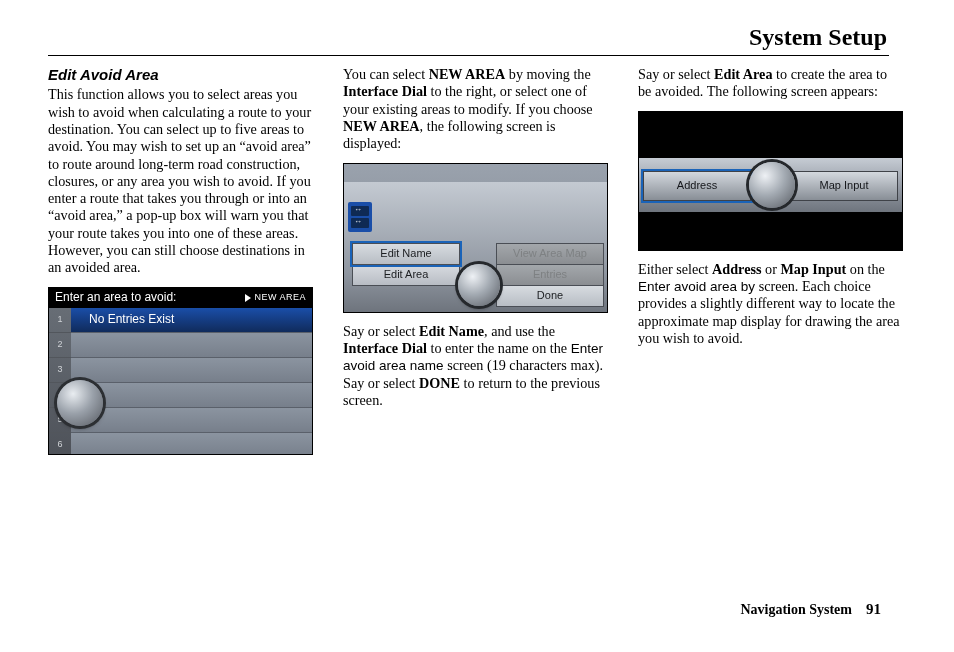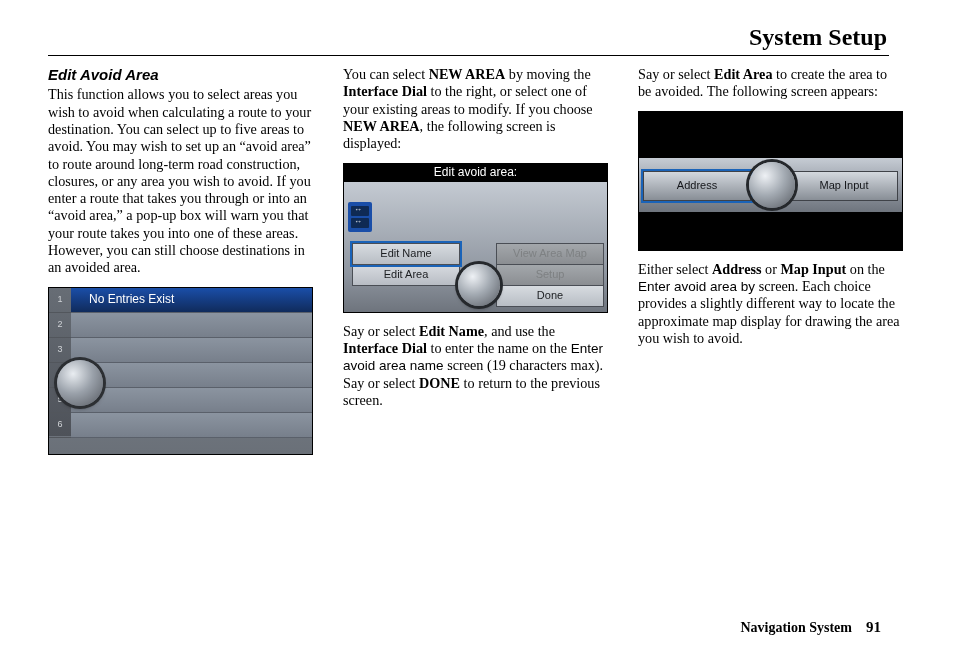--- a/index.html
+++ b/index.html
@@ -168,21 +168,21 @@
   .big-btn.right { right:4px; }
   .dial3 {
     position:absolute; top:4px; left:110px;
     width:46px; height:46px; border-radius:50%;
     background: radial-gradient(circle at 35% 30%, #eef1f5 0%, #a3aab2 45%, #555960 100%);
     box-shadow: 0 0 0 3px #25282c;
     z-index:3;
   }
 
   .footer {
-    position:absolute; bottom:16px; right:36px;
+    position:absolute; bottom:34px; right:36px;
     font-family: "Times New Roman", serif;
     font-size:14px;
   }
   .footer .label { font-weight:bold; margin-right:14px;}
   .footer .num { font-weight:bold; font-size:15px;}
 </style>
 </head>
 <body>
 
 <div class="page">
@@ -190,20 +190,27 @@
   <div class="header-title">System Setup</div>
   <hr class="rule">
 
   <div class="columns">
 
     <div class="col">
       <div class="section-heading">Edit Avoid Area</div>
       <p>This function allows you to select areas you wish to avoid when calculating a route to your destination. You can select up to five areas to avoid. You may wish to set up an “avoid area” to route around long-term road construction, closures, or any area you wish to avoid. If you enter a route that takes you through or into an “avoid area,” a pop-up box will warn you that your route takes you into one of these areas. However, you can still choose destinations in an avoided area.</p>
 
       <div class="shot shot1">
+        <div class="shot1-title">
+          <span>Enter an area to avoid:</span>
+          <span class="new-area-tag">
+              <span class="tri"></span>
+              <span>NEW AREA</span>
+            </span>
+        </div>
         <div class="shot1-body">
           <div class="left-gutter">
             <div>1</div>
             <div>2</div>
             <div>3</div>
             <div>4</div>
             <div>5</div>
             <div>6</div>
           </div>
           <div class="rows">
@@ -218,31 +225,30 @@
         </div>
       </div>
     </div>
 
     <div class="col">
       <p>
         <span>You can select </span><span class="bold">NEW AREA</span><span> by moving the </span><span class="bold">Interface Dial</span><span> to the right, or select one of your existing areas to modify. If you choose </span><span class="bold">NEW AREA</span><span>, the following screen is displayed:</span>
       </p>
 
       <div class="shot shot2">
-        <div class="shot2-title">Edit avoid area:</div>
         <div class="shot2-body">
           <div class="shot2-icons">
               <div></div>
               <div></div>
             </div>
           <div class="btn-grid">
             <div class="nbtn sel">Edit Name</div>
             <div class="nbtn disabled">View Area Map</div>
             <div class="nbtn">Edit Area</div>
-            <div class="nbtn disabled">Setup</div>
+            <div class="nbtn disabled">Entries</div>
             <div></div>
             <div class="nbtn">Done</div>
           </div>
           <div class="dial2"></div>
         </div>
       </div>
 
       <p>
         <span>Say or select </span><span class="bold">Edit Name</span><span>, and use the </span><span class="bold">Interface Dial</span><span> to enter the name on the </span><span class="sans">Enter avoid area name</span><span> screen (19 characters max). Say or select </span><span class="bold">DONE</span><span> to return to the previous screen.</span>
       </p>

